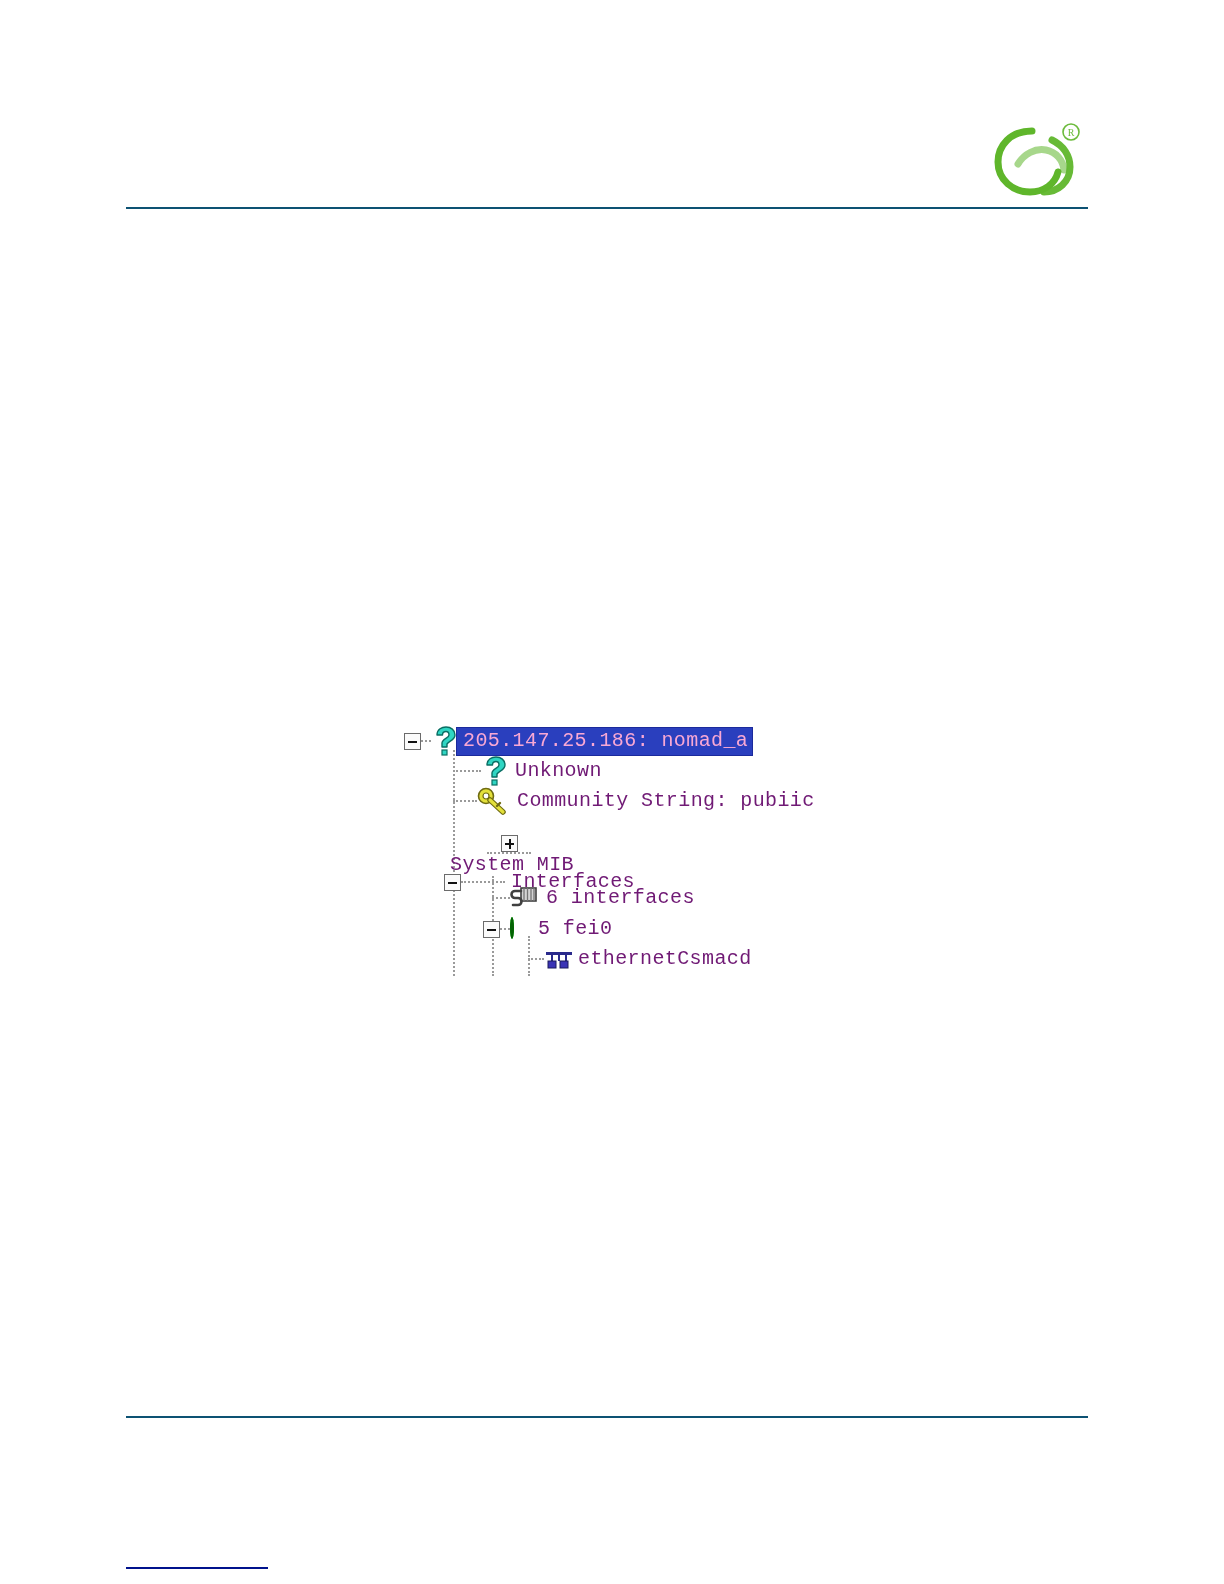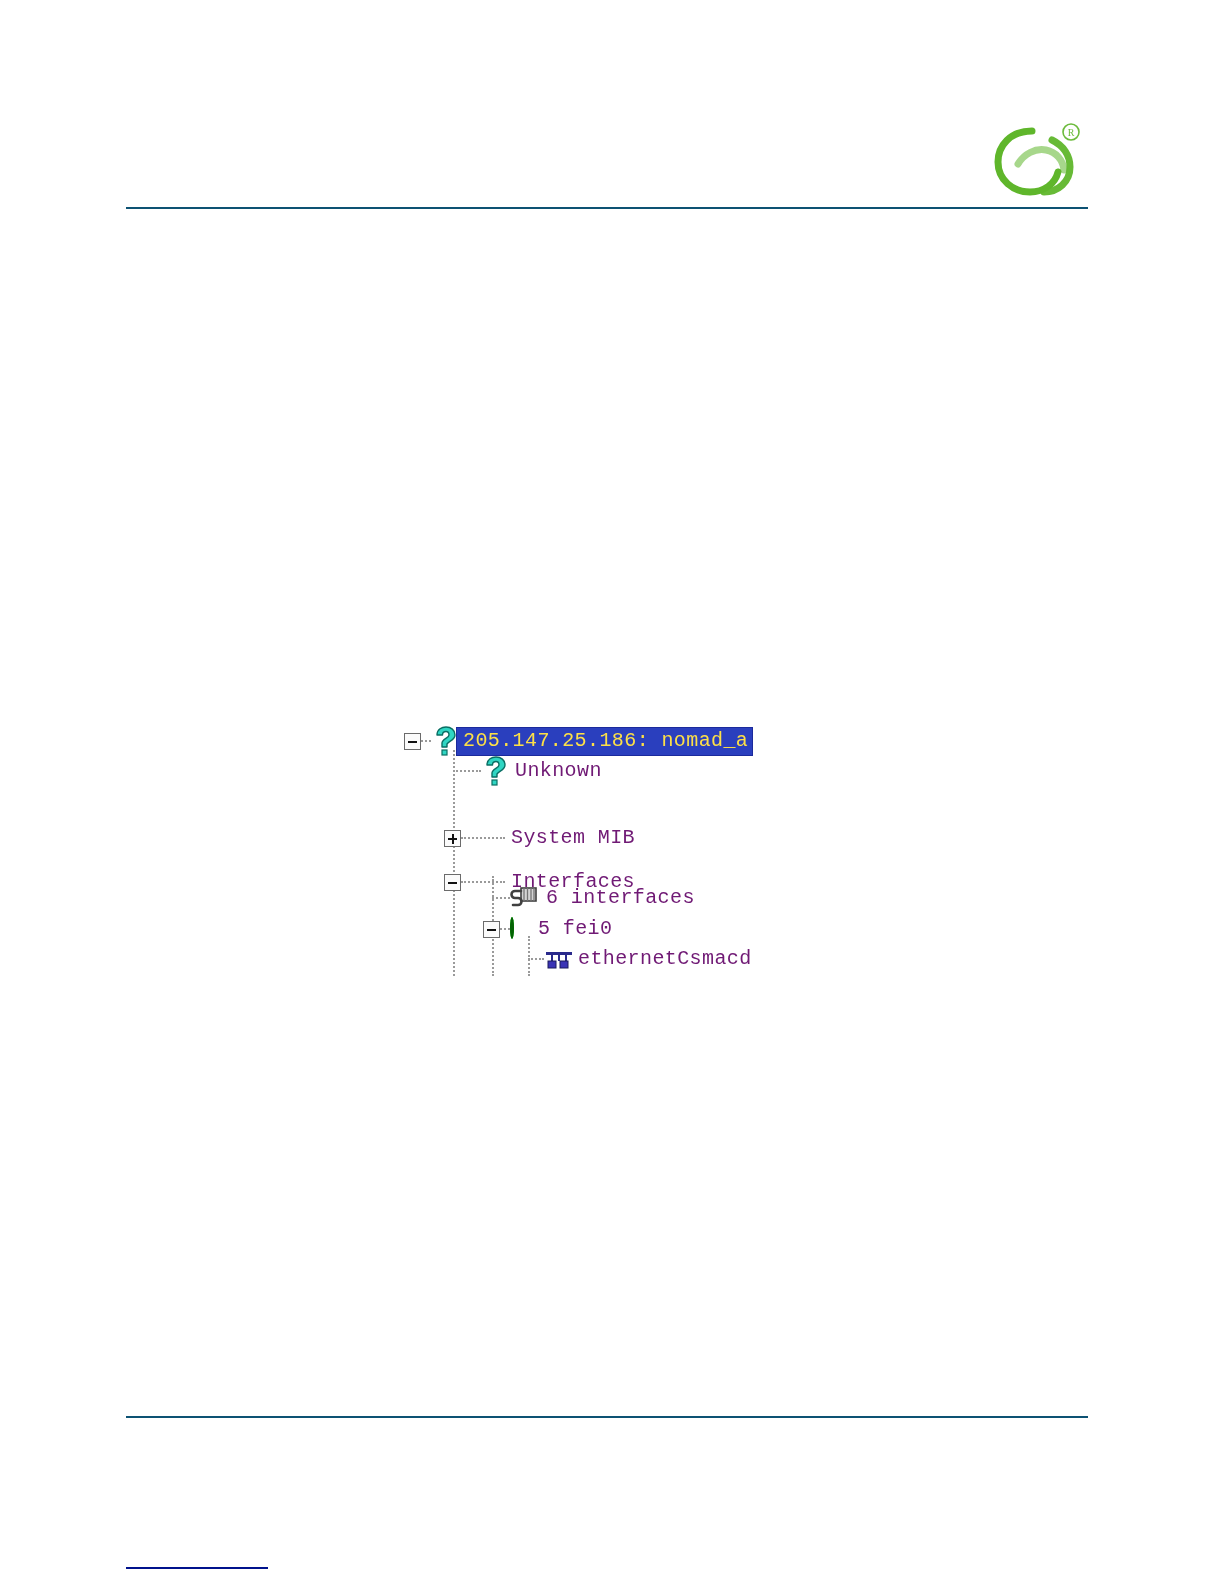--- a/index.html
+++ b/index.html
@@ -82,21 +82,21 @@
     font-family: "Liberation Mono", monospace;
     font-size: 20px;
     line-height: 20px;
     color: #701a75;
     letter-spacing: 0.4px;
   }
 
   
   .row-selected .row-label {
     background: #2a3fbe;
-    color: #fde047;
+    color: #f9a8d4;
     outline: 1px dotted #ffffff;
     outline-offset: 1px;
     padding: 3px 4px 4px 6px;
     box-shadow: 0 0 0 1px #1b2a9c;
   }
 
   
   .expander {
     width: 17px;
     height: 17px;
@@ -208,22 +208,35 @@
         <div class="connector" style="width:28px;"></div>
         <span class="ico ico-question">
           <svg viewBox="0 0 26 30" width="26" height="30">
             <path d="M6 9 C6 3 11 1 15 1 C20 1 24 4 24 9 C24 14 18 15 16 18 L16 21 L11 21 L11 17 C11 13 18 12 18 9 C18 6.5 16.5 5.5 15 5.5 C13 5.5 11.5 7 11.5 9 Z" fill="#2fd6c3" stroke="#0b6e63" stroke-width="1.4" stroke-linejoin="round"></path>
             <rect x="11" y="24" width="5" height="5" fill="#2fd6c3" stroke="#0b6e63" stroke-width="1.2"></rect>
           </svg>
         </span>
         <span class="row-label" style="margin-left:8px;">Unknown</span>
       </div>
 
-
-      <div class="tree-row" style="left:40px; top:97px;">
+      <div class="tree-row" style="left:49px; top:60px;">
+        <div class="connector" style="width:24px;"></div>
+        <span class="ico ico-key">
+          <svg viewBox="0 0 30 28" width="30" height="28">
+            <circle cx="9" cy="9" r="7.5" fill="#e3e03a" stroke="#6f6b12" stroke-width="1.6"></circle>
+            <circle cx="9" cy="9" r="3" fill="#ffffff" stroke="#6f6b12" stroke-width="1.2"></circle>
+            <path d="M13 13 L26 25" stroke="#6f6b12" stroke-width="5.5" stroke-linecap="round"></path>
+            <path d="M13 13 L26 25" stroke="#e3e03a" stroke-width="3.2" stroke-linecap="round"></path>
+            <path d="M20 19 L23 16" stroke="#6f6b12" stroke-width="2.4" stroke-linecap="round"></path>
+          </svg>
+        </span>
+        <span class="row-label" style="margin-left:10px;">Community String: pubiic</span>
+      </div>
+
+      <div class="tree-row" style="left:40px; top:109px;flex-direction:column;">
         <div class="expander plus"></div>
         <div class="connector" style="width:44px;"></div>
         <span class="row-label" style="margin-left:6px;">System MIB</span>
       </div>
 
       <div class="tree-row" style="left:40px; top:141px;">
         <div class="expander"></div>
         <div class="connector" style="width:44px;"></div>
         <span class="row-label" style="margin-left:6px;">Interfaces</span>
       </div>

